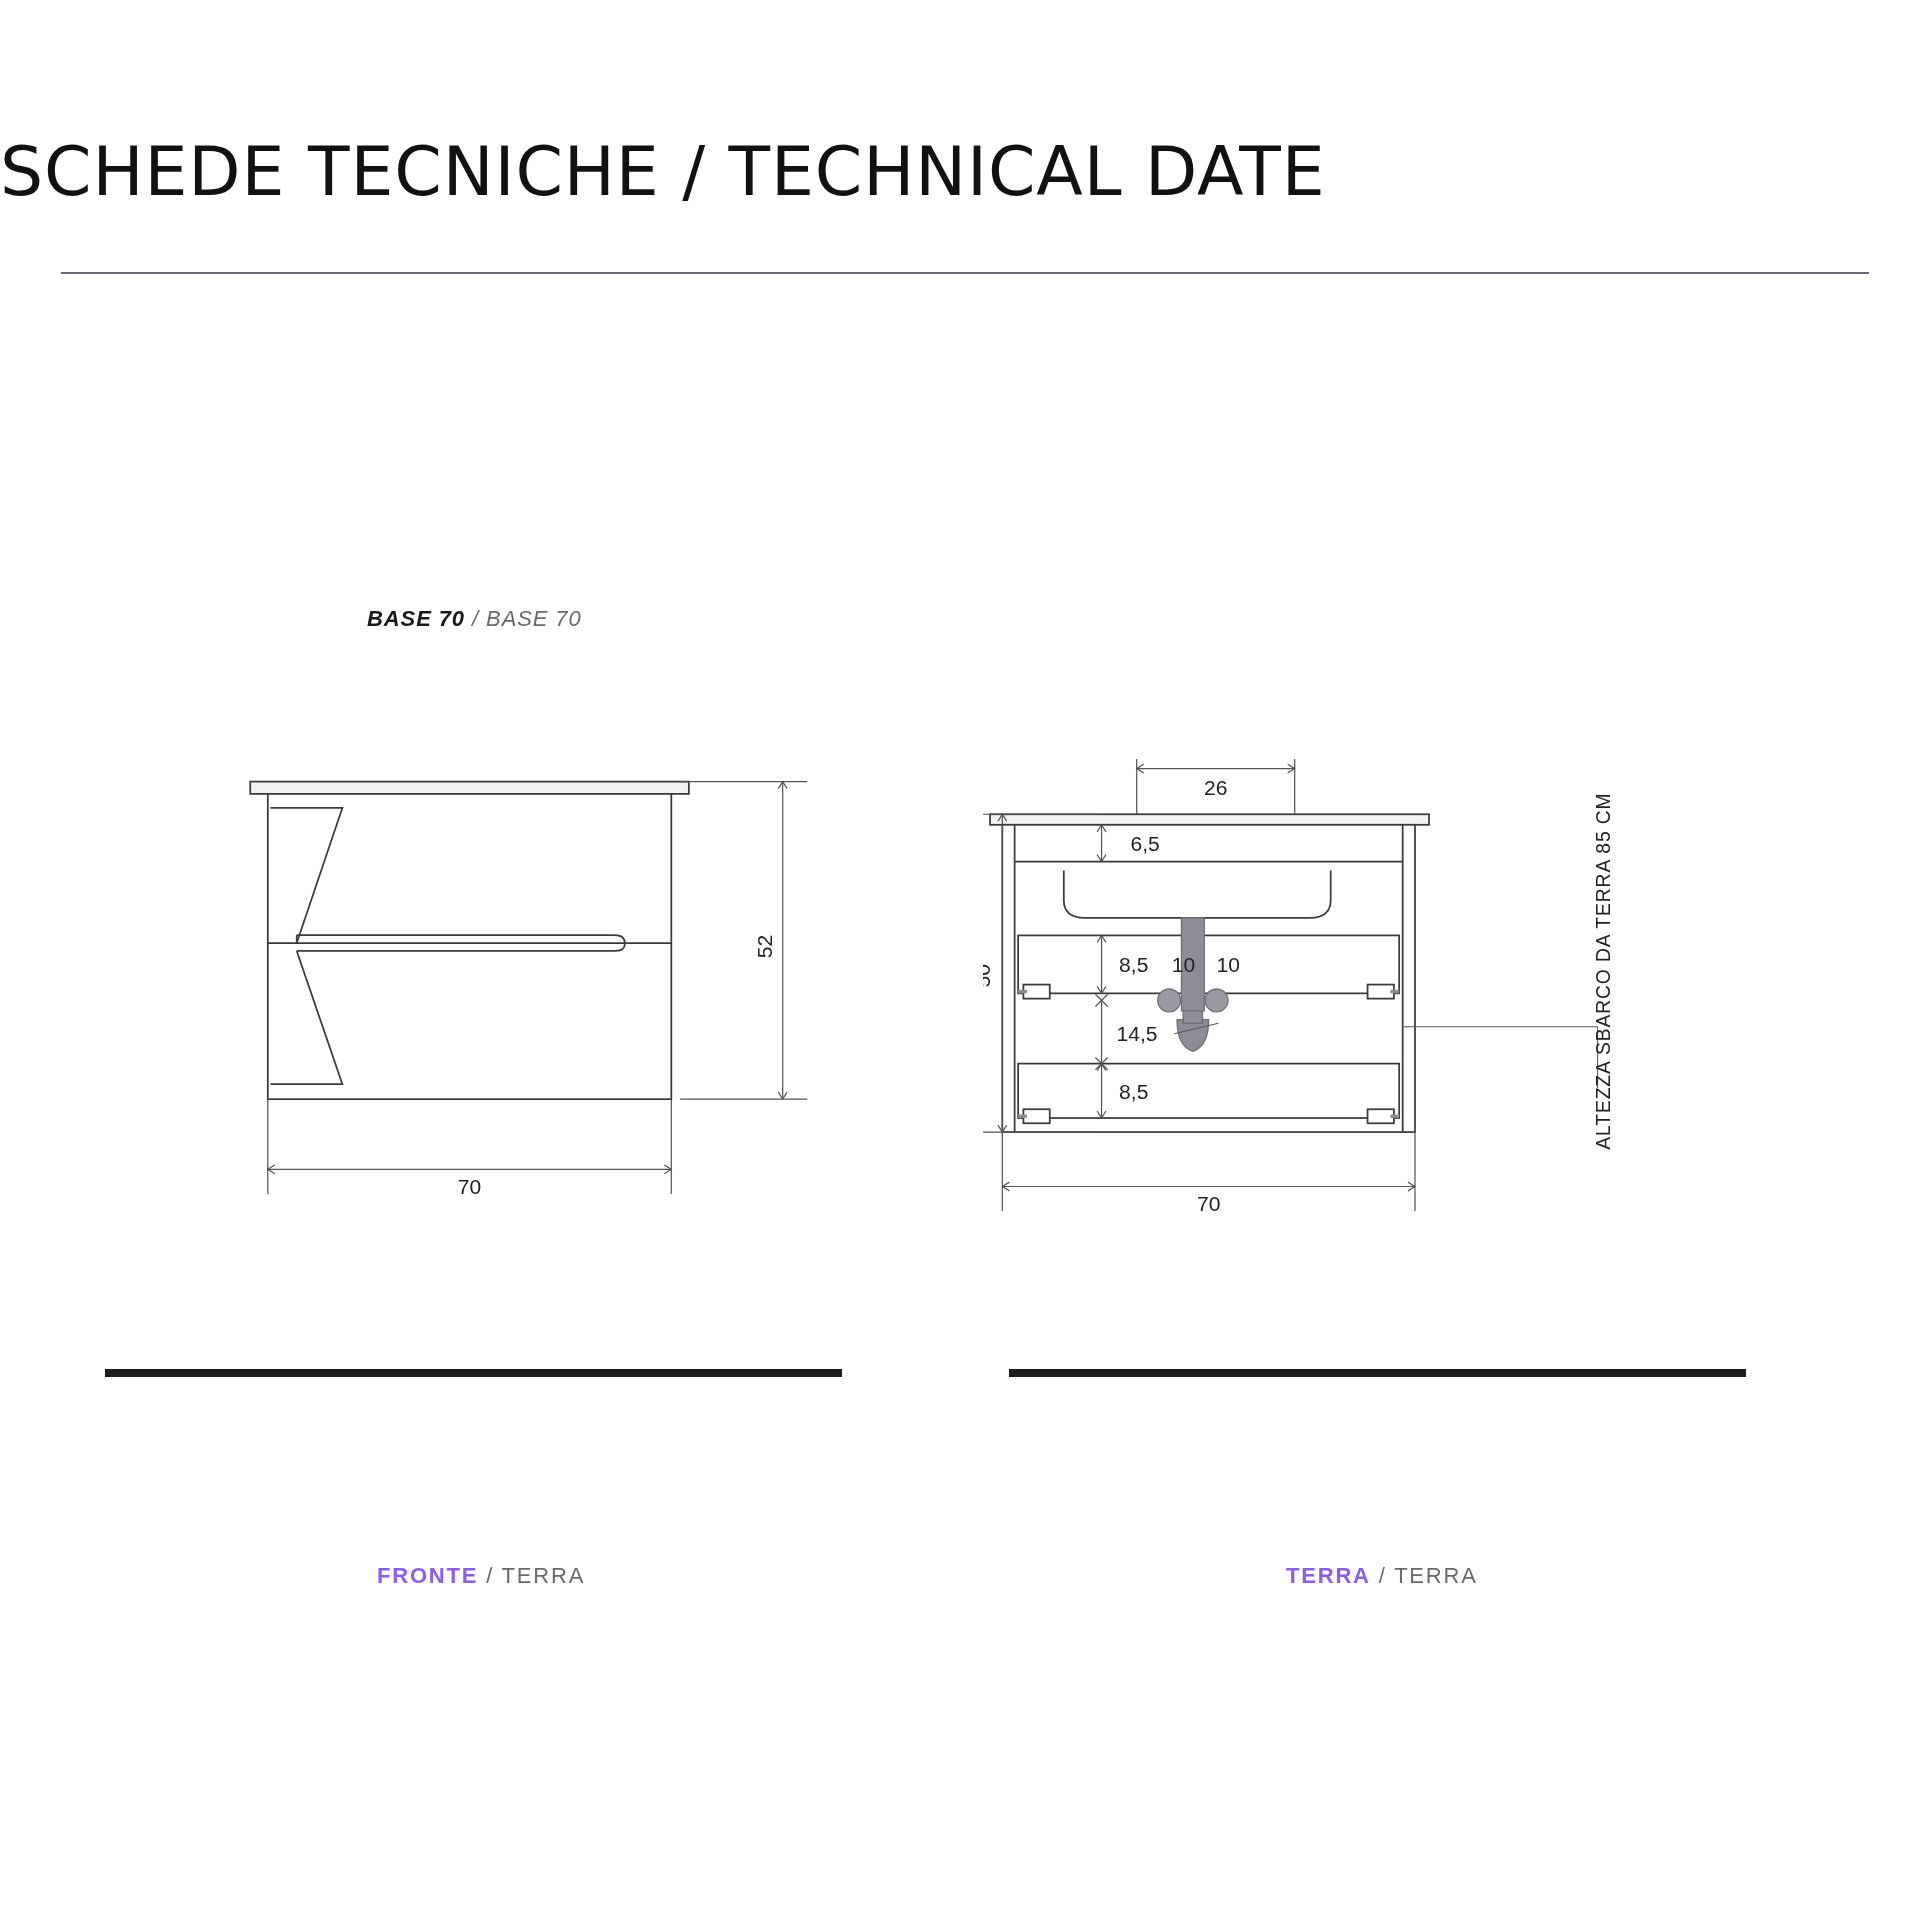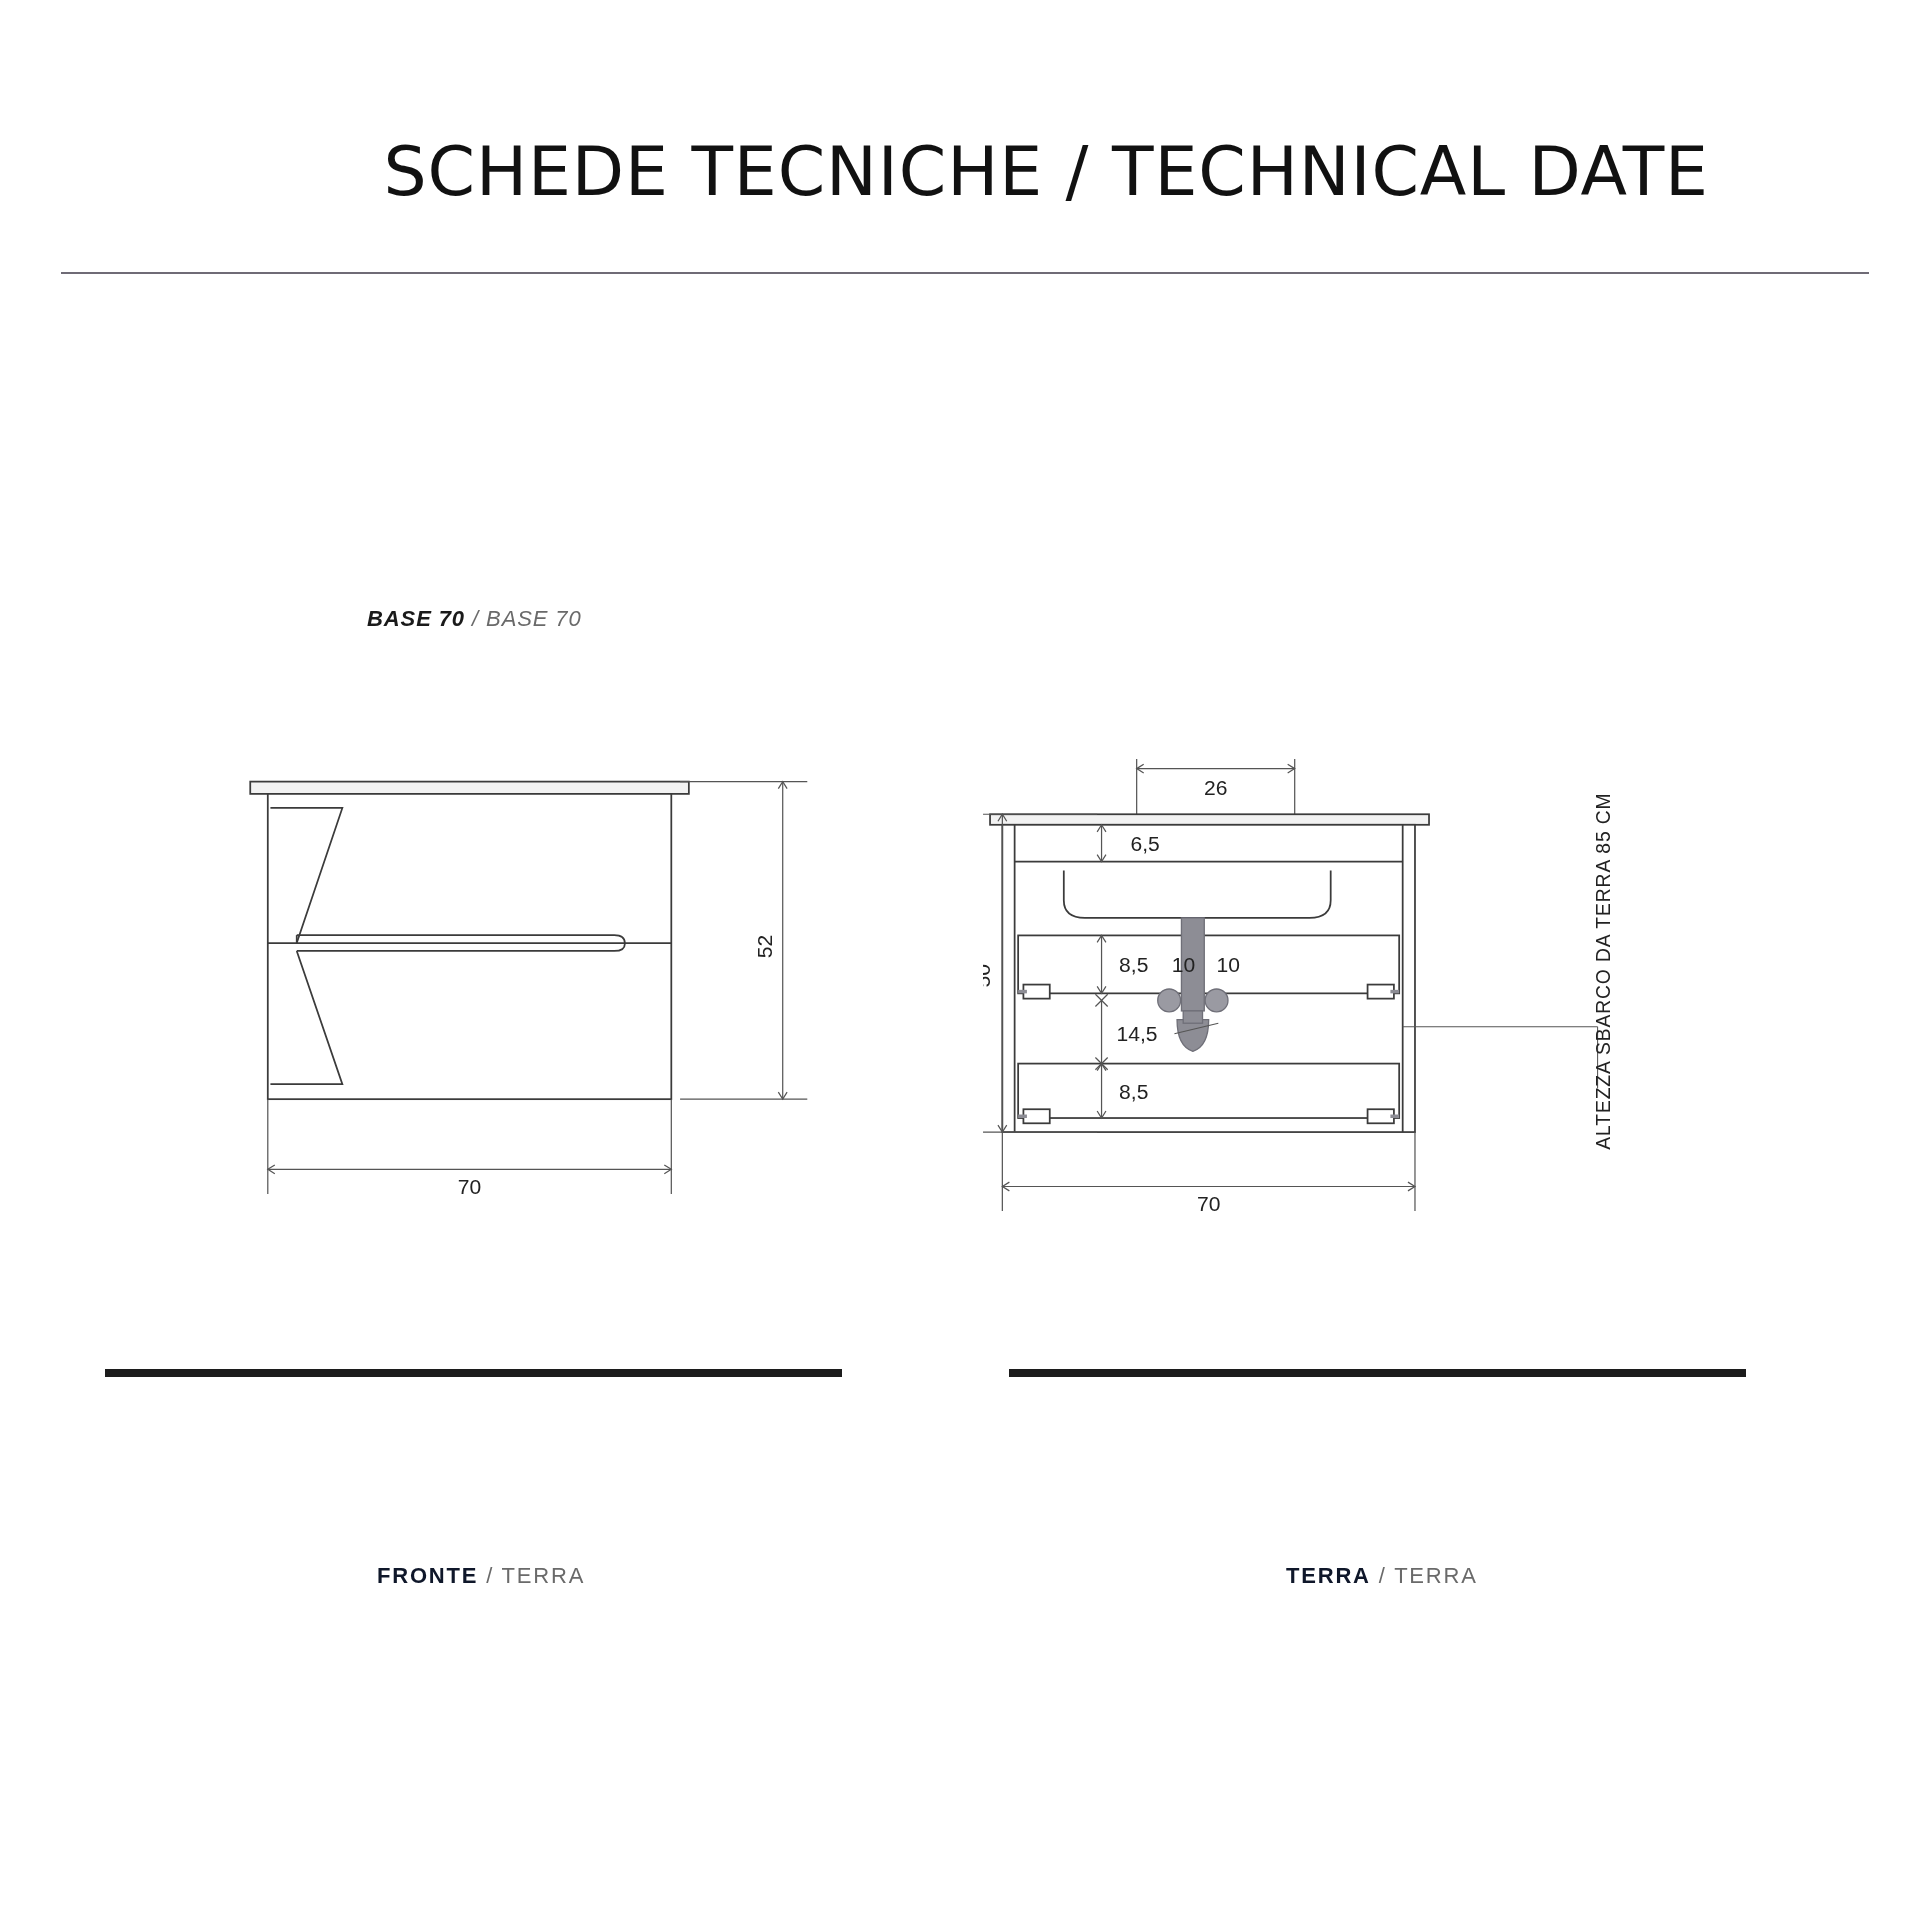--- a/index.html
+++ b/index.html
@@ -21,21 +21,21 @@
     position: absolute;
     left: 0;
     top: 0;
     width: 1931px;
   }
   .page-title {
     position: absolute;
     left: 0;
     top: 132px;
     width: 1709px;
-    text-align: right;
+    text-align: left;
     font-size: 68px;
     font-weight: 400;
     letter-spacing: 0.9px;
     color: #111111;
     font-family: "DejaVu Sans", sans-serif;
     white-space: nowrap;
   }
   .title-rule {
     position: absolute;
     left: 61px;
@@ -89,21 +89,21 @@
   #floor-front { left: 105px; top: 1369px; width: 737px; }
   #floor-back  { left: 1009px; top: 1369px; width: 737px; }
 
   
   .caption {
     position: absolute;
     font-size: 22px;
     letter-spacing: 1.8px;
     white-space: nowrap;
   }
-  .caption .bold { font-weight: bold; color: #0f172a; }
+  .caption .bold { font-weight: bold; color: #8b5cf6; }
   .caption .light { color: #6a6a6a; }
   #caption-front { left: 377px; top: 1563px; }
   #caption-back  { left: 1286px; top: 1563px; }
 
   
   svg text {
     font-family: "Liberation Sans", sans-serif;
     fill: #222222;
   }
 </style>

